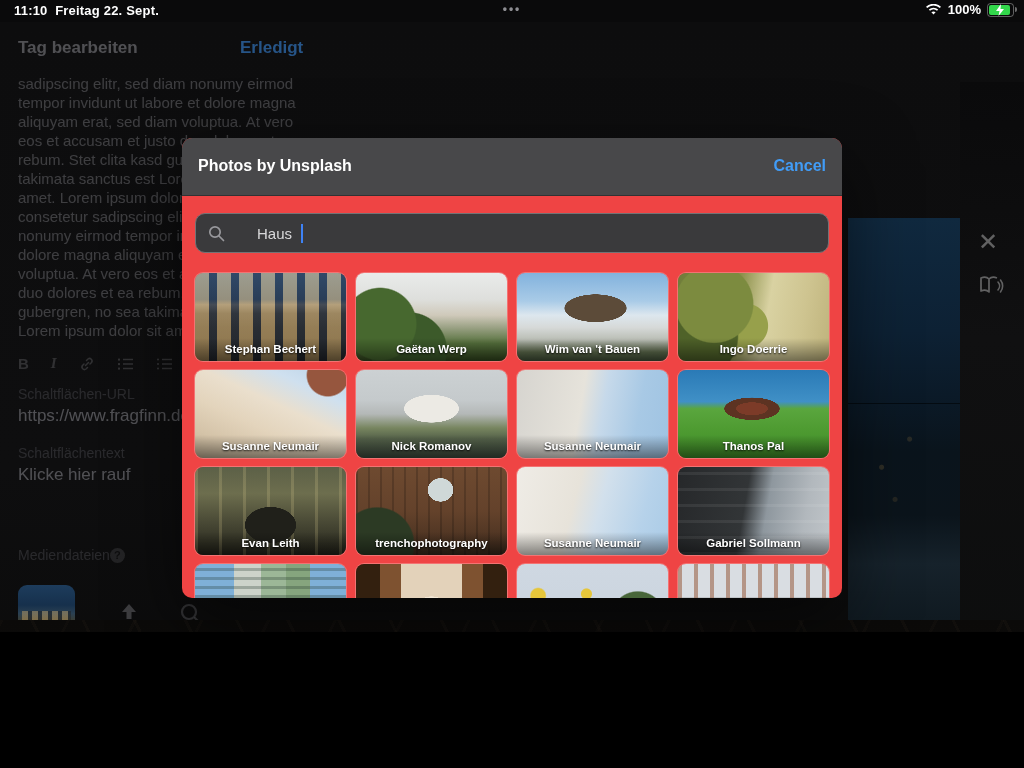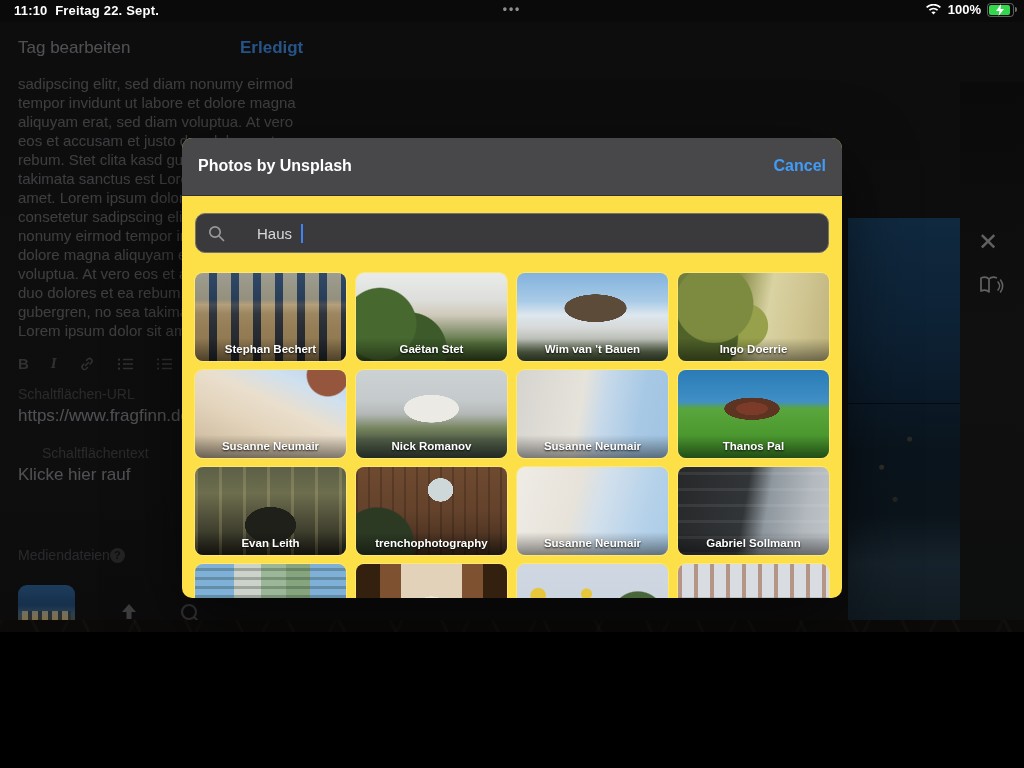--- a/index.html
+++ b/index.html
@@ -15,28 +15,28 @@
   .batt{position:relative;width:25px;height:12px;border:1px solid rgba(255,255,255,.35);border-radius:3.5px;}
   .batt .fill{position:absolute;left:1px;top:1px;bottom:1px;width:21px;background:#32d74b;border-radius:2px;}
   .batt .nub{position:absolute;right:-4px;top:3px;width:2px;height:5px;background:rgba(255,255,255,.4);border-radius:0 2px 2px 0;}
   .batt svg{position:absolute;left:6px;top:-1px;}
 
   
   #bg-app{left:0;top:22px;width:1024px;height:746px;background:linear-gradient(180deg,#0d0d0e 0%,#0e0e0f 60%,#0a0a0a 100%);}
   .dim-strong{color:rgba(235,235,245,.30);}
   .dim-mid{color:rgba(235,235,245,.22);}
   .dim-weak{color:rgba(235,235,245,.13);}
-  #bg-nav-title{left:18px;top:16px;font-size:17px;font-weight:normal;}
+  #bg-nav-title{left:18px;top:16px;font-size:17px;font-weight:bold;}
   #bg-nav-done{left:240px;top:16px;font-size:17px;font-weight:bold;color:rgba(64,156,255,.5);}
   #bg-lorem{left:18px;top:52px;width:300px;font-size:15px;line-height:19px;white-space:nowrap;overflow:hidden;}
   #bg-toolbar{left:18px;top:333px;display:flex;gap:22px;align-items:center;color:rgba(235,235,245,.16);}
   #bg-toolbar .tb{font-size:15px;}
   #bg-url-label{left:18px;top:364px;font-size:14px;}
   #bg-url-value{left:18px;top:384px;font-size:17px;}
-  #bg-btntext-label{left:18px;top:423px;font-size:14px;margin-left:24px;}
+  #bg-btntext-label{left:18px;top:423px;font-size:14px;}
   #bg-btntext-value{left:18px;top:443px;font-size:17px;}
   #bg-media-label{left:18px;top:525px;font-size:14px;display:flex;gap:0;align-items:center;}
   .qmark{display:inline-flex;width:15px;height:15px;border-radius:50%;background:rgba(235,235,245,.10);color:rgba(0,0,0,.6);font-size:11px;align-items:center;justify-content:center;font-weight:bold;}
   #bg-thumb1{left:18px;top:563px;width:57px;height:57px;border-radius:9px;background:linear-gradient(180deg,#1d3c5c 0%,#16304c 35%,#2a4052 50%,#3a3d33 62%,#27251c 78%,#141310 100%);}
   #bg-thumb1::after{content:"";position:absolute;left:4px;top:26px;right:4px;height:10px;background:repeating-linear-gradient(90deg,rgba(255,200,110,.35) 0 6px,rgba(30,30,30,.5) 6px 10px);}
   #bg-upload{left:100px;top:563px;width:57px;height:57px;display:flex;align-items:center;justify-content:center;}
   #bg-search-tile{left:162px;top:563px;width:57px;height:57px;display:flex;align-items:center;justify-content:center;}
   #bg-audio-divider{left:0px;top:622px;width:330px;height:1px;background:rgba(255,255,255,.05);}
   #bg-audio-row{left:0px;top:626px;width:330px;height:64px;background:rgba(255,255,255,.025);}
   #bg-audio-label{left:18px;top:648px;font-size:17px;}
@@ -53,21 +53,21 @@
   #bg-right-strip{left:960px;top:60px;width:64px;height:640px;background:linear-gradient(180deg,#0a0a0b 0%,#101011 40%,#0c0d0d 100%);}
   #bg-close-icon{left:978px;top:206px;font-size:24px;color:rgba(255,255,255,.35);font-weight:300;}
   #bg-readaloud-icon{left:978px;top:252px;color:rgba(255,255,255,.35);}
   #bg-bottom{left:0;top:598px;width:1024px;height:148px;
     background:
       repeating-linear-gradient(64deg, rgba(70,55,40,.10) 0 3px, transparent 3px 46px),
       repeating-linear-gradient(116deg, rgba(70,55,40,.08) 0 3px, transparent 3px 60px),
       linear-gradient(180deg,#0b0a09 0%,#0d0c0a 55%,#070707 100%);}
 
   
-  #modal{left:182px;top:138px;width:660px;height:460px;background:#fde047;border-radius:10px;overflow:hidden;box-shadow:0 24px 70px rgba(0,0,0,.55);}
+  #modal{left:182px;top:138px;width:660px;height:460px;background:#ef4444;border-radius:10px;overflow:hidden;box-shadow:0 24px 70px rgba(0,0,0,.55);}
   #modal-header{left:0;top:0;width:660px;height:57px;background:#48484a;border-bottom:1px solid #323234;}
   #modal-title{left:16px;top:19px;font-size:16px;font-weight:bold;color:#fff;}
   #modal-cancel{right:16px;top:19px;font-size:16px;font-weight:bold;color:#419cf7;cursor:pointer;}
   #searchbox{left:13px;top:75px;width:634px;height:40px;background:#3a3a3c;border:1px solid #737376;border-radius:10px;display:flex;align-items:center;padding:0 12px;box-sizing:border-box;gap:9px;}
   #searchbox .stext{color:#d8d8da;font-size:15px;margin-left:23px;}
   #caret{width:2px;height:19px;background:#3e82f6;}
 
   #grid{left:13px;top:135px;width:634px;height:340px;display:grid;grid-template-columns:repeat(4,151px);grid-auto-rows:88px;column-gap:10px;row-gap:9px;}
   .tile{position:relative;width:151px;height:88px;border-radius:8px;overflow:hidden;box-shadow:0 0 0 1px rgba(255,255,255,.25);cursor:pointer;}
   .tile figcaption{position:absolute;left:0;right:0;bottom:0;padding:5px 4px 6px;text-align:center;color:#fff;font-size:11.5px;font-weight:bold;background:linear-gradient(180deg,transparent 0%,rgba(0,0,0,.45) 100%);text-shadow:0 1px 2px rgba(0,0,0,.9);white-space:nowrap;}
@@ -279,21 +279,21 @@
       </svg>
       <span class="stext">Haus</span>
       <span id="caret"></span>
     </div>
 
     <div class="abs" id="grid">
       <figure class="tile p1">
           <figcaption>Stephan Bechert</figcaption>
         </figure>
       <figure class="tile p2">
-          <figcaption>Gaëtan Stet</figcaption>
+          <figcaption>Gaëtan Werp</figcaption>
         </figure>
       <figure class="tile p3">
           <figcaption>Wim van 't Bauen</figcaption>
         </figure>
       <figure class="tile p4">
           <figcaption>Ingo Doerrie</figcaption>
         </figure>
       <figure class="tile p5">
           <figcaption>Susanne Neumair</figcaption>
         </figure>

